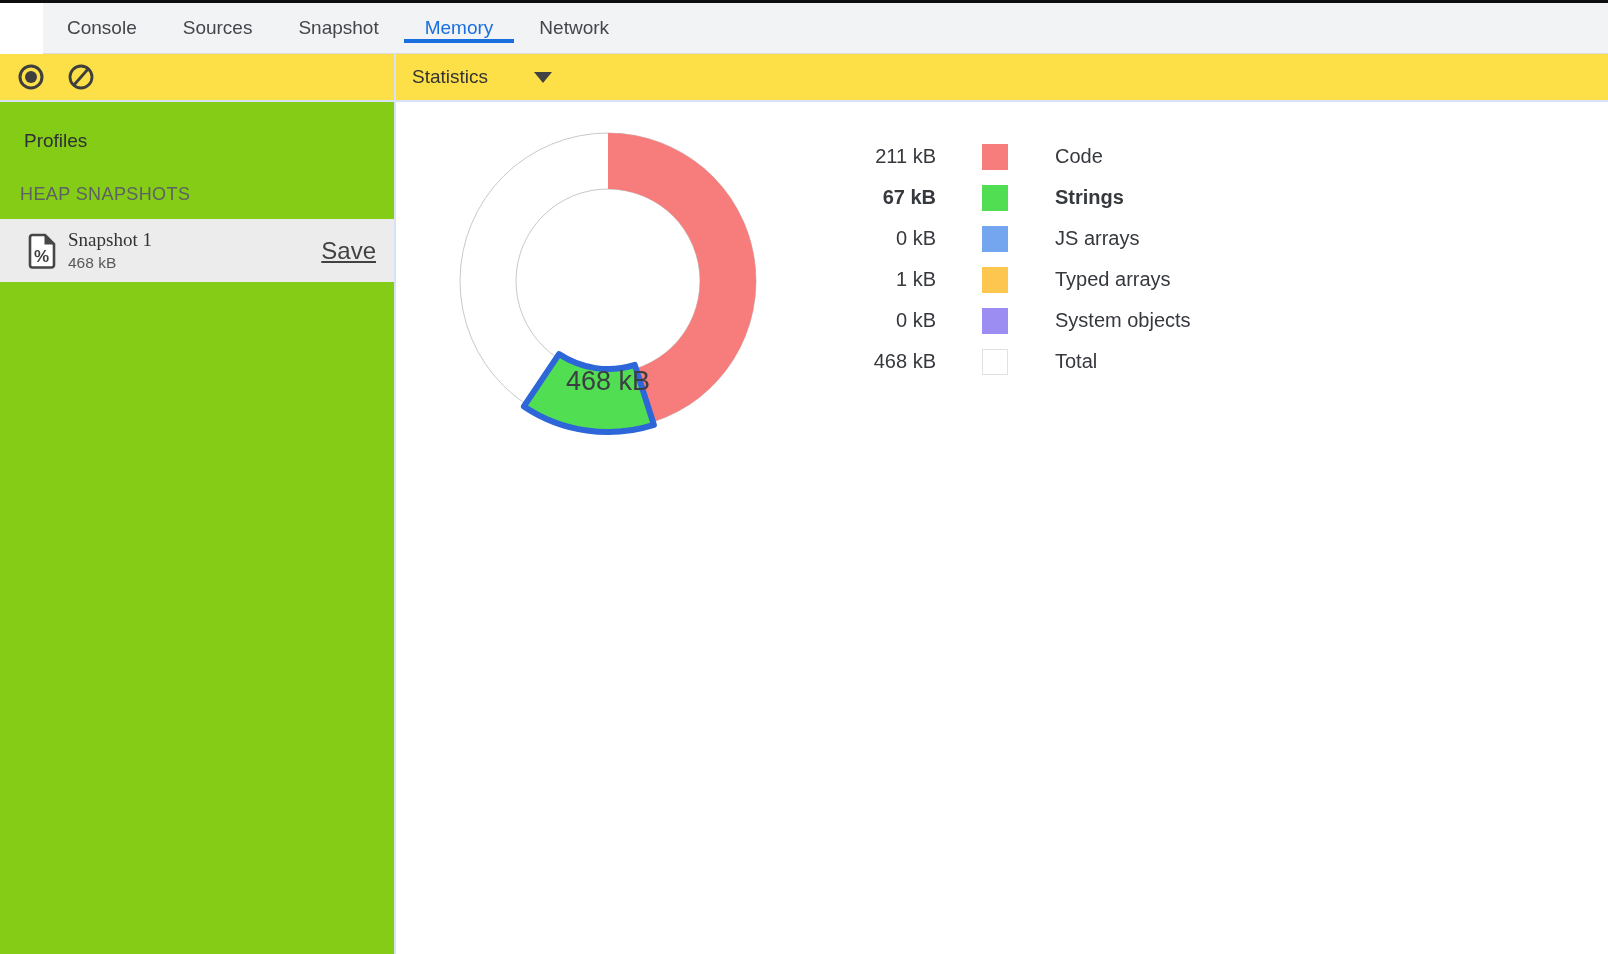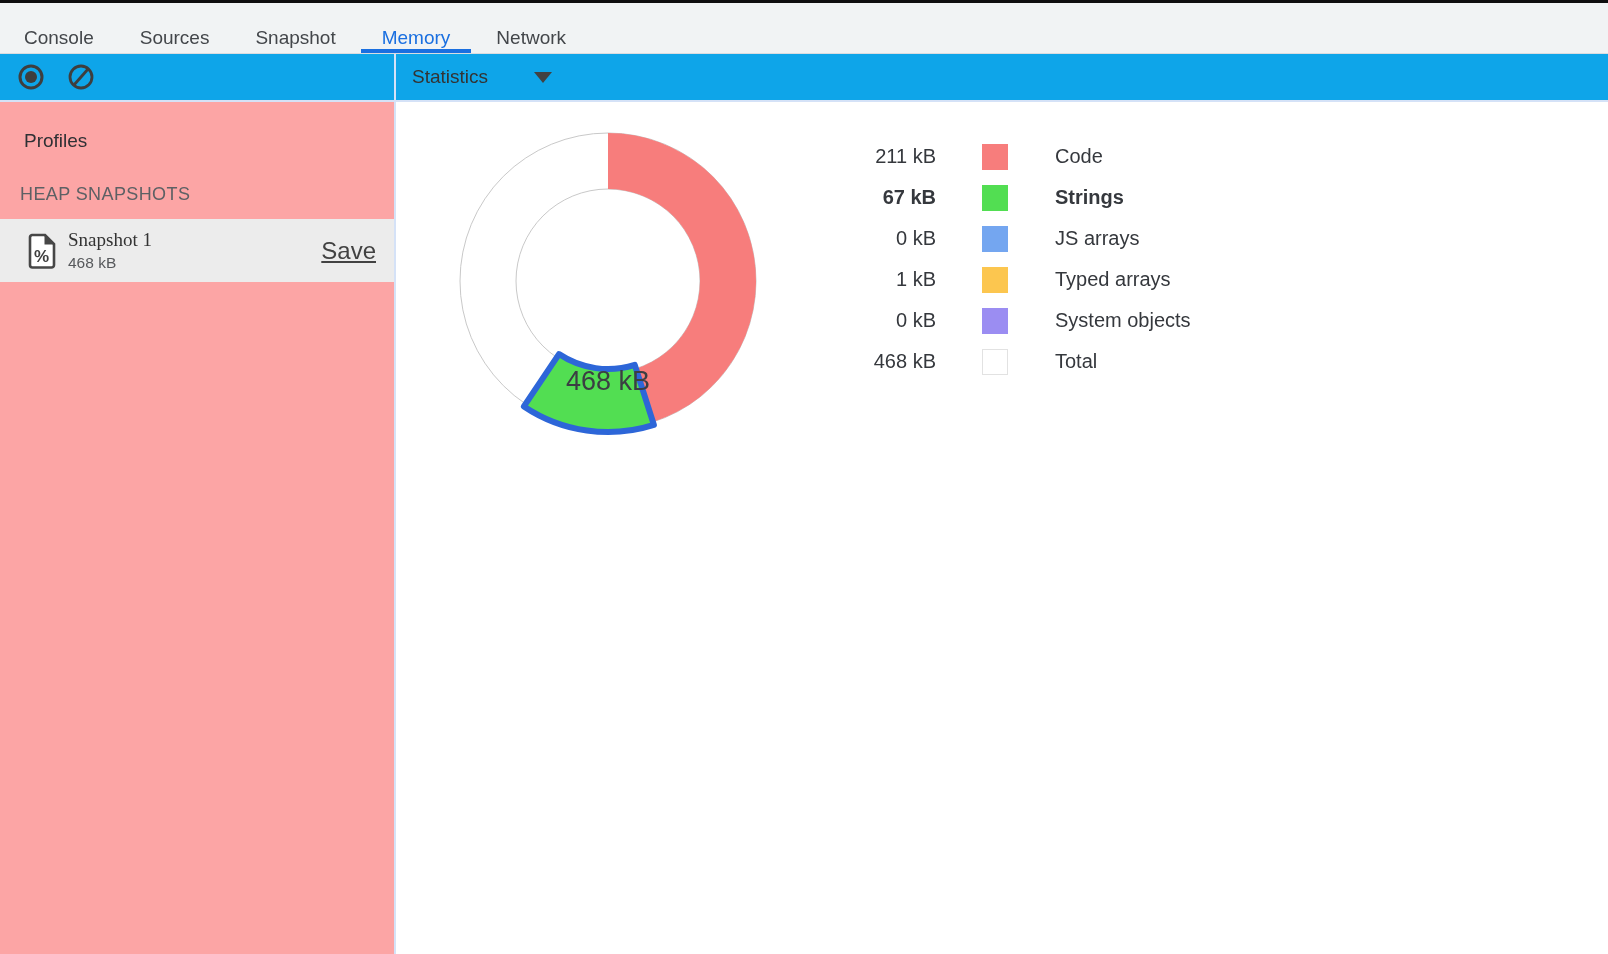--- a/index.html
+++ b/index.html
@@ -4,47 +4,47 @@
 <style>
   html,body{margin:0;padding:0;}
   body{
     width:1608px;height:954px;overflow:hidden;background:#fff;
     font-family:"Liberation Sans", sans-serif;
     -webkit-font-smoothing:antialiased;
   }
   .top-strip{height:3px;background:#0e0e0e;}
   
   .tabbar{
-    height:50px;background:#f1f3f4;display:flex;align-items:flex-end;
-    padding-left:3px;border-bottom:1px solid #dadce0;
+    height:50px;background:#f1f3f4;display:flex;align-items:center;
+    padding-left:3px;border-bottom:1px solid #dadce0;margin-left:43px;
   }
   .tab{
     display:flex;align-items:center;padding:0 21px;margin-right:4px;
     font-size:19px;color:#43464a;cursor:default;
     border-bottom:4px solid transparent;border-top:4px solid transparent;
   }
   .tab.active{color:#1a6fe0;border-bottom-color:#1a6fe0;}
   
-  .toolbar{height:46px;display:flex;border-bottom:2px solid #d5e2f7;background:#0ea5e9;}
+  .toolbar{height:46px;display:flex;border-bottom:2px solid #d5e2f7;background:#fde047;}
   .toolbar-left{
     width:396px;box-sizing:border-box;border-right:2px solid #d5e2f7;
     display:flex;align-items:center;padding-left:16px;gap:20px;
   }
   .icon-btn{width:30px;height:30px;display:flex;align-items:center;justify-content:center;}
   .toolbar-right{flex:1;display:flex;align-items:center;padding-left:16px;}
   .dropdown{display:flex;align-items:center;font-size:19px;color:#333;}
   .dropdown-caret{
     width:0;height:0;margin-left:46px;
     border-left:9px solid transparent;border-right:9px solid transparent;
     border-top:11px solid #424242;
   }
   
   .content{display:flex;height:853px;}
   .sidebar{
-    width:396px;box-sizing:border-box;border-right:2px solid #d5e2f7;background:#fca5a5;
+    width:396px;box-sizing:border-box;border-right:2px solid #d5e2f7;background:#84cc16;
   }
   .profiles-heading{margin:28px 0 0 24px;font-size:19px;color:#2f3034;}
   .section-heading{margin:32px 0 14px 20px;font-size:18px;color:#5d6064;letter-spacing:.4px;}
   .snapshot-row{
     height:63px;background:#ececec;display:flex;align-items:center;
     padding:0 18px 0 28px;cursor:default;
   }
   .snapshot-text{margin-left:12px;line-height:1.1;}
   .snapshot-title{font-size:19px;color:#333;font-family:Liberation Serif, serif;}
   .snapshot-size{font-size:15.5px;color:#57595c;margin-top:3px;}

